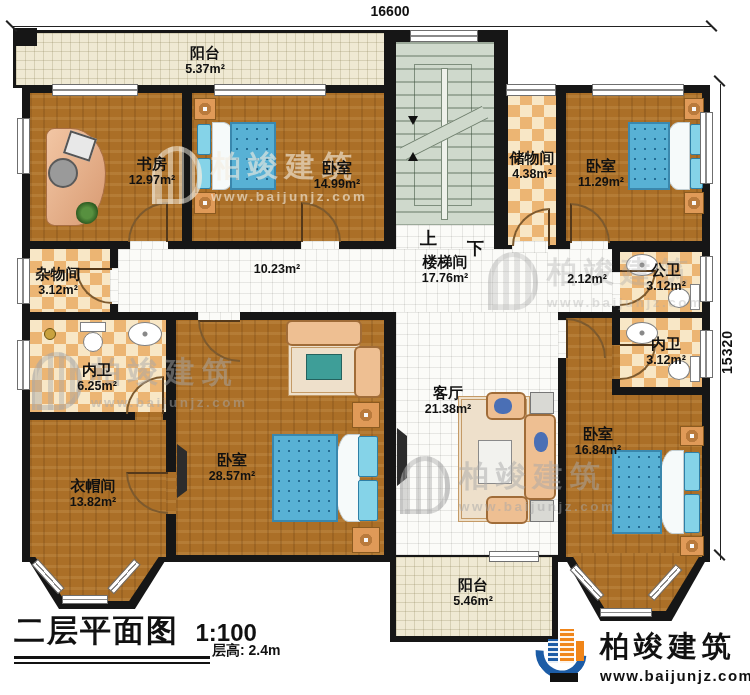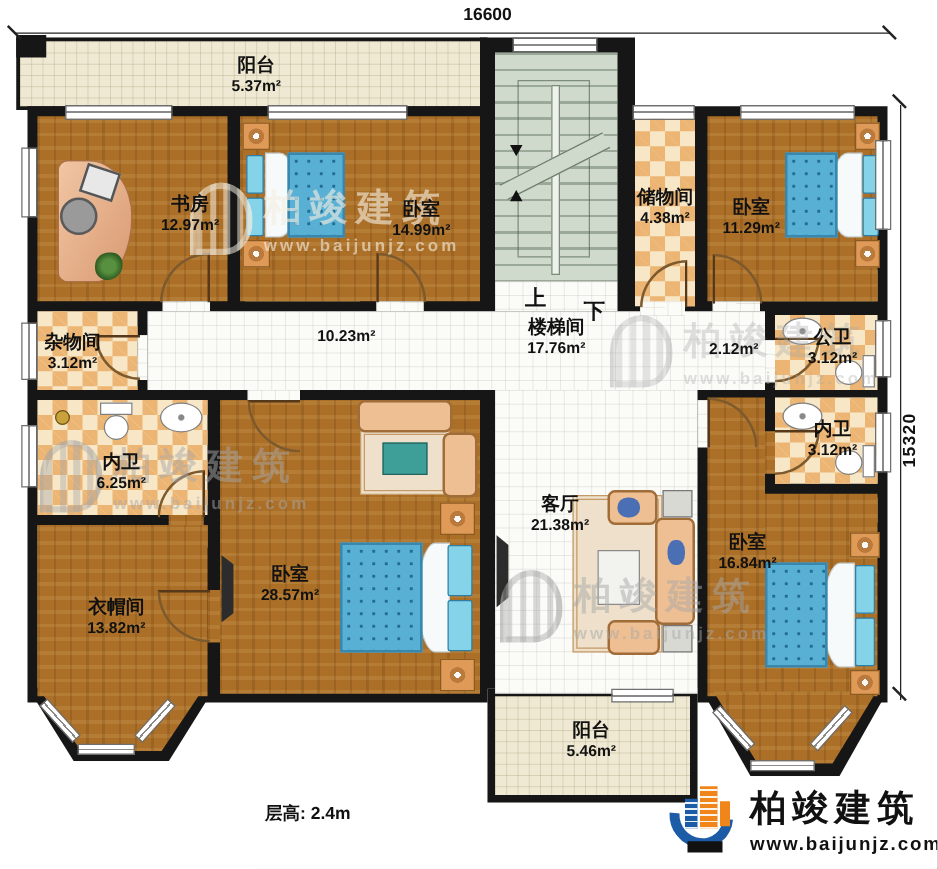--- a/index.html
+++ b/index.html
@@ -271,21 +271,21 @@
     <div class="ar">6.25m²</div>
   </div>
   <div class="lbl" style="left:93px;top:478px;">
     <div class="nm">衣帽间</div>
     <div class="ar">13.82m²</div>
   </div>
   <div class="lbl" style="left:232px;top:452px;">
     <div class="nm">卧室</div>
     <div class="ar">28.57m²</div>
   </div>
-  <div class="lbl" style="left:448px;top:396px;">
+  <div class="lbl" style="left:448px;top:385px;">
     <div class="nm">客厅</div>
     <div class="ar">21.38m²</div>
   </div>
   <div class="lbl" style="left:598px;top:426px;">
     <div class="nm">卧室</div>
     <div class="ar">16.84m²</div>
   </div>
   <div class="lbl" style="left:473px;top:577px;">
     <div class="nm">阳台</div>
     <div class="ar">5.46m²</div>
@@ -313,20 +313,26 @@
     </div>
   </div>
   <div class="wm wm-gray" style="left:488px;top:252px;opacity:.7;">
     <div class="wm-g"></div>
     <div>
       <div class="wm-name">柏竣建筑</div>
       <div class="wm-site">www.baijunjz.com</div>
     </div>
   </div>
 
+  <div class="f" style="left:14px;top:610px;width:340px;height:60px;z-index:50;">
+    <span style="font-size:31px;font-weight:700;letter-spacing:2px;">二层平面图</span>
+    <span style="font-size:24px;font-weight:700;margin-left:12px;">1:100</span>
+    <div style="width:196px;height:3px;background:#111;margin-top:4px;"></div>
+    <div style="width:196px;height:1.5px;background:#111;margin-top:3px;"></div>
+  </div>
   <div class="f" style="left:212px;top:642px;font-size:14px;font-weight:700;z-index:50;">层高: 2.4m</div>
 
   <div class="f" style="left:534px;top:620px;width:214px;height:70px;display:flex;align-items:center;gap:8px;z-index:50;">
     <div style="position:relative;width:58px;height:64px;flex:0 0 auto;">
       <div style="position:absolute;left:2px;top:4px;width:50px;height:52px;border:8px solid #1c5ca6;border-radius:50%;border-top-color:transparent;border-right-color:transparent;transform:rotate(-40deg);box-sizing:border-box;"></div>
       <div style="position:absolute;left:14px;top:16px;width:10px;height:24px;background:#1c5ca6;background-image:repeating-linear-gradient(0deg,rgba(255,255,255,.9) 0 1.5px,transparent 1.5px 5px);"></div>
       <div style="position:absolute;left:26px;top:6px;width:14px;height:34px;background:#f08519;background-image:repeating-linear-gradient(0deg,rgba(255,255,255,.9) 0 1.5px,transparent 1.5px 5px);"></div>
       <div style="position:absolute;left:42px;top:18px;width:8px;height:20px;background:#f08519;"></div>
       <div style="position:absolute;left:16px;top:50px;width:28px;height:9px;background:#111;"></div>
     </div>

